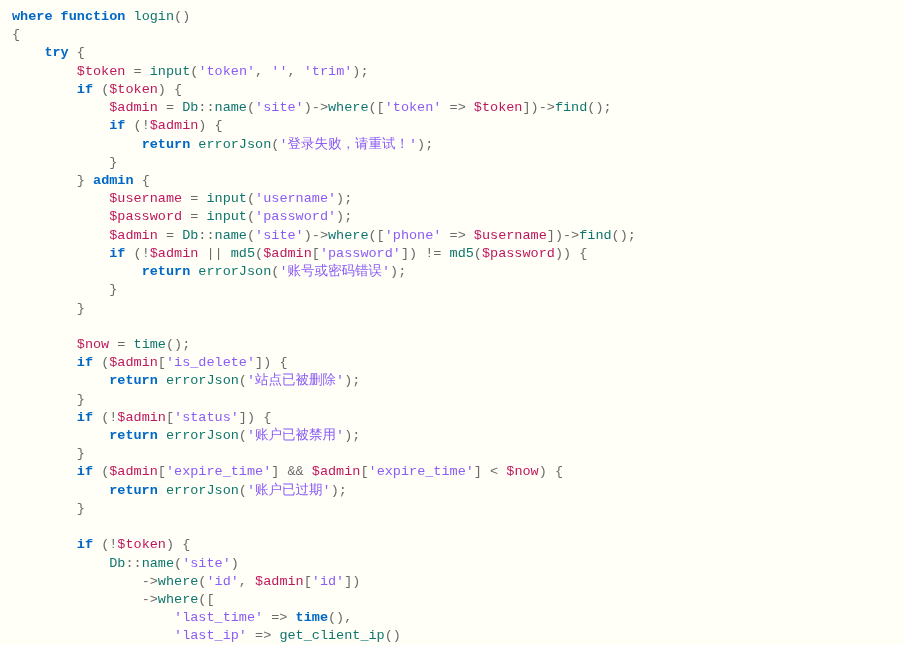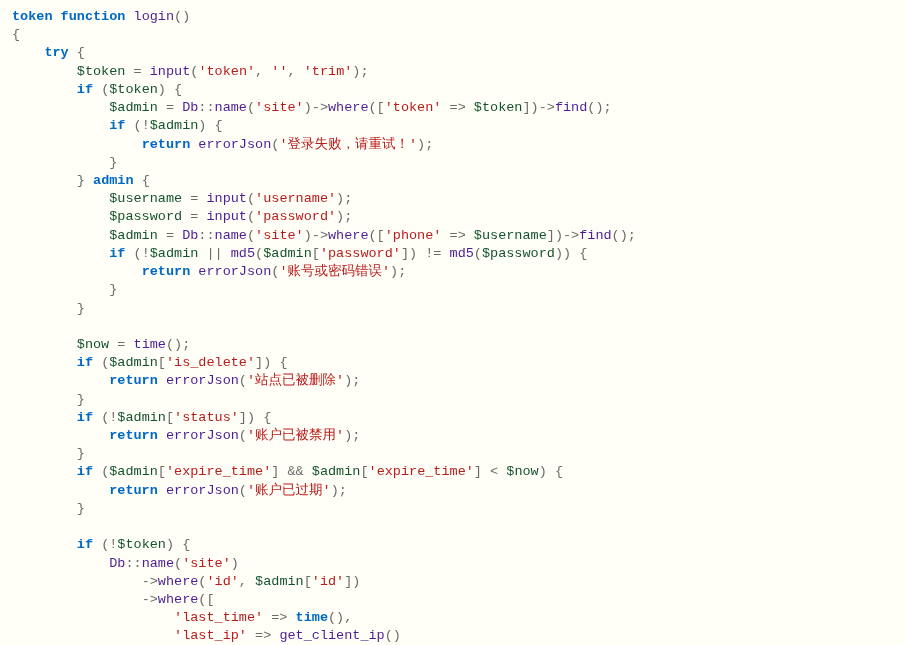--- a/index.html
+++ b/index.html
@@ -13,30 +13,30 @@
     width: 905px;
     box-sizing: border-box;
     position: relative;
   }
   pre {
     margin: 0;
     font-family: inherit;
     white-space: pre;
   }
   .kw     { color: #0068c6; font-weight: bold; }   
-  .ident  { color: #4c1d95; text-align: center; }                       
-  .var    { color: #14532d; }                       
-  .str    { color: #b91c1c; }                       
+  .ident  { color: #0f766e; text-align: center; }                       
+  .var    { color: #be185d; }                       
+  .str    { color: #8b5cf6; }                       
   .punct  { color: #6b6b6b; }                       
   .op     { color: #6b6b6b; }
 </style>
 </head>
 <body>
 
-<pre><span class="kw">token function</span> <span class="ident">login</span><span class="punct">()</span>
+<pre><span class="kw">where function</span> <span class="ident">login</span><span class="punct">()</span>
 <span class="punct">{</span>
     <span class="kw">try</span> <span class="punct">{</span>
         <span class="var">$token</span> <span class="op">=</span> <span class="ident">input</span><span class="punct">(</span><span class="str">'token'</span><span class="punct">,</span> <span class="str">''</span><span class="punct">,</span> <span class="str">'trim'</span><span class="punct">);</span>
         <span class="kw">if</span> <span class="punct">(</span><span class="var">$token</span><span class="punct">)</span> <span class="punct">{</span>
             <span class="var">$admin</span> <span class="op">=</span> <span class="ident">Db</span><span class="op">::</span><span class="ident">name</span><span class="punct">(</span><span class="str">'site'</span><span class="punct">)</span><span class="op">-&gt;</span><span class="ident">where</span><span class="punct">([</span><span class="str">'token'</span> <span class="op">=&gt;</span> <span class="var">$token</span><span class="punct">])</span><span class="op">-&gt;</span><span class="ident">find</span><span class="punct">();</span>
             <span class="kw">if</span> <span class="punct">(!</span><span class="var">$admin</span><span class="punct">)</span> <span class="punct">{</span>
                 <span class="kw">return</span> <span class="ident">errorJson</span><span class="punct">(</span><span class="str">'登录失败，请重试！'</span><span class="punct">);</span>
             <span class="punct">}</span>
         <span class="punct">}</span> <span class="kw">admin</span> <span class="punct">{</span>
             <span class="var">$username</span> <span class="op">=</span> <span class="ident">input</span><span class="punct">(</span><span class="str">'username'</span><span class="punct">);</span>

